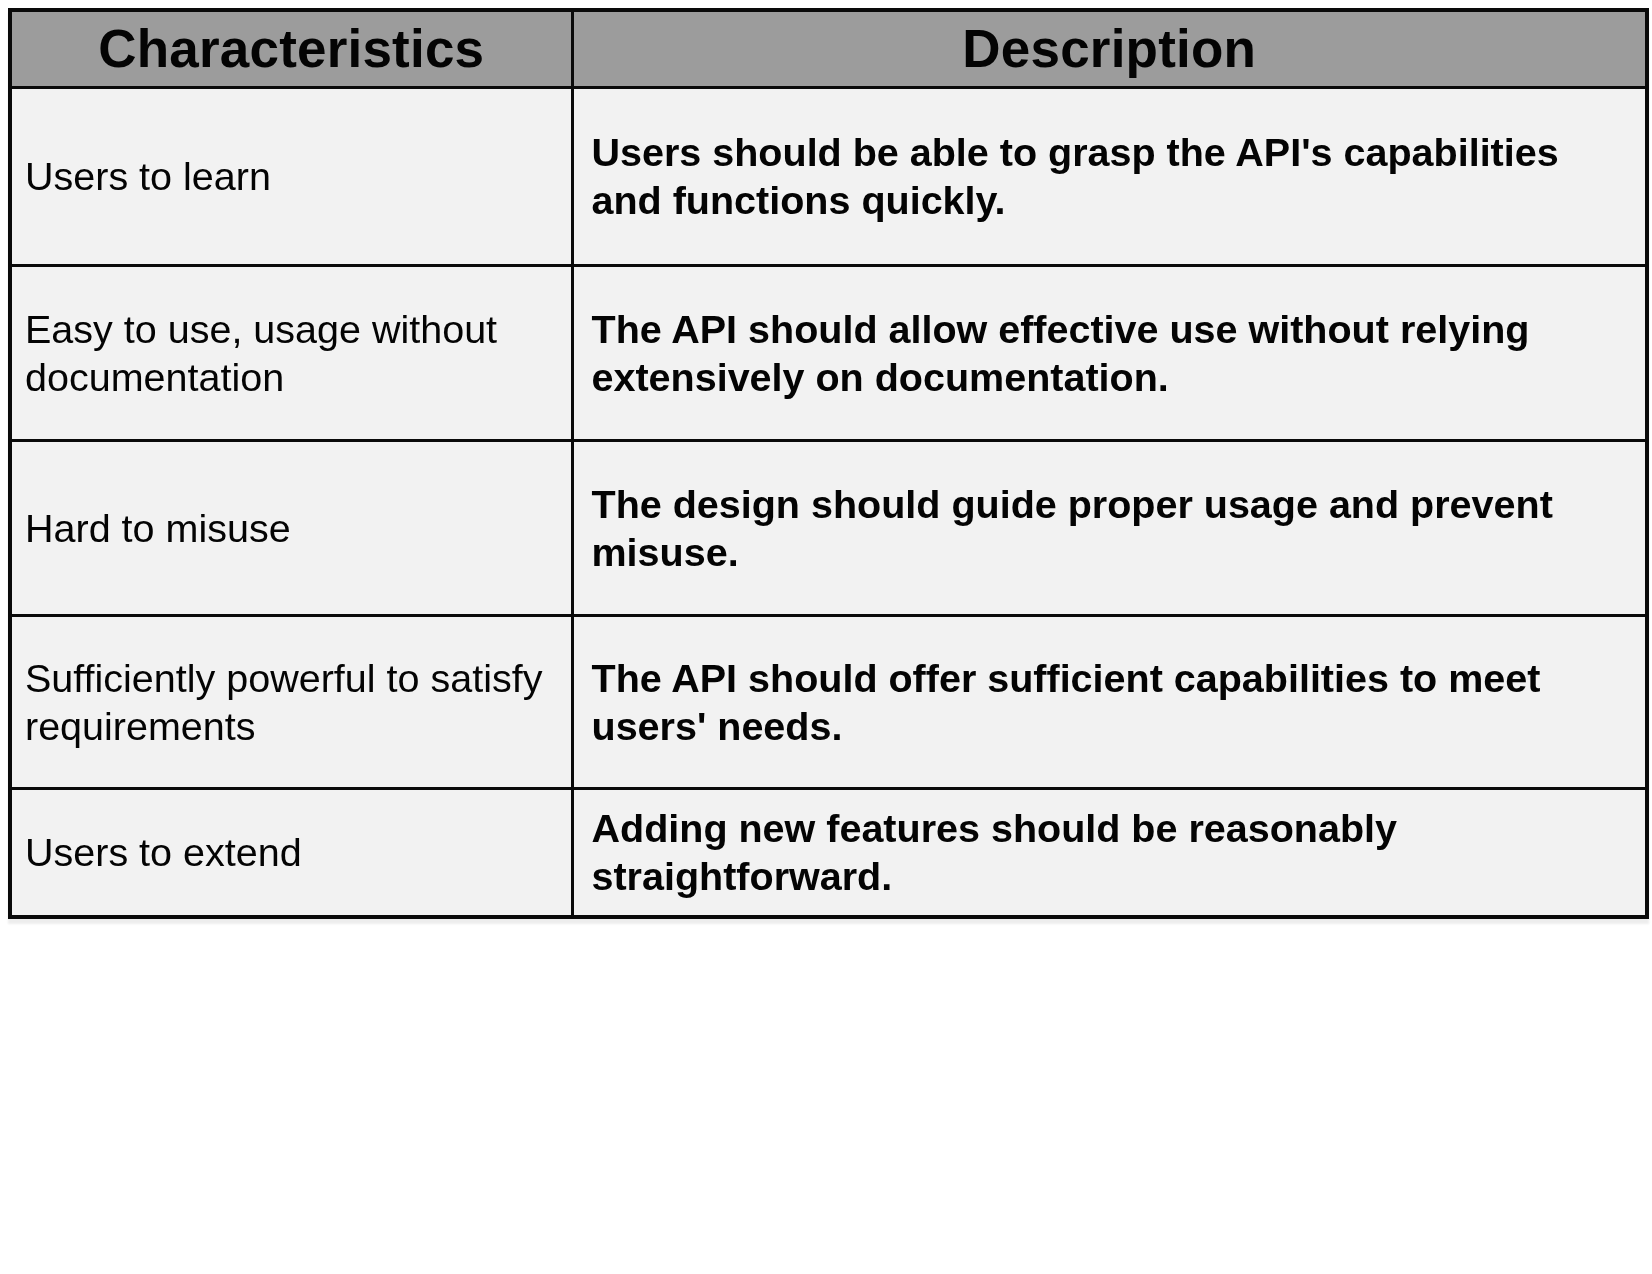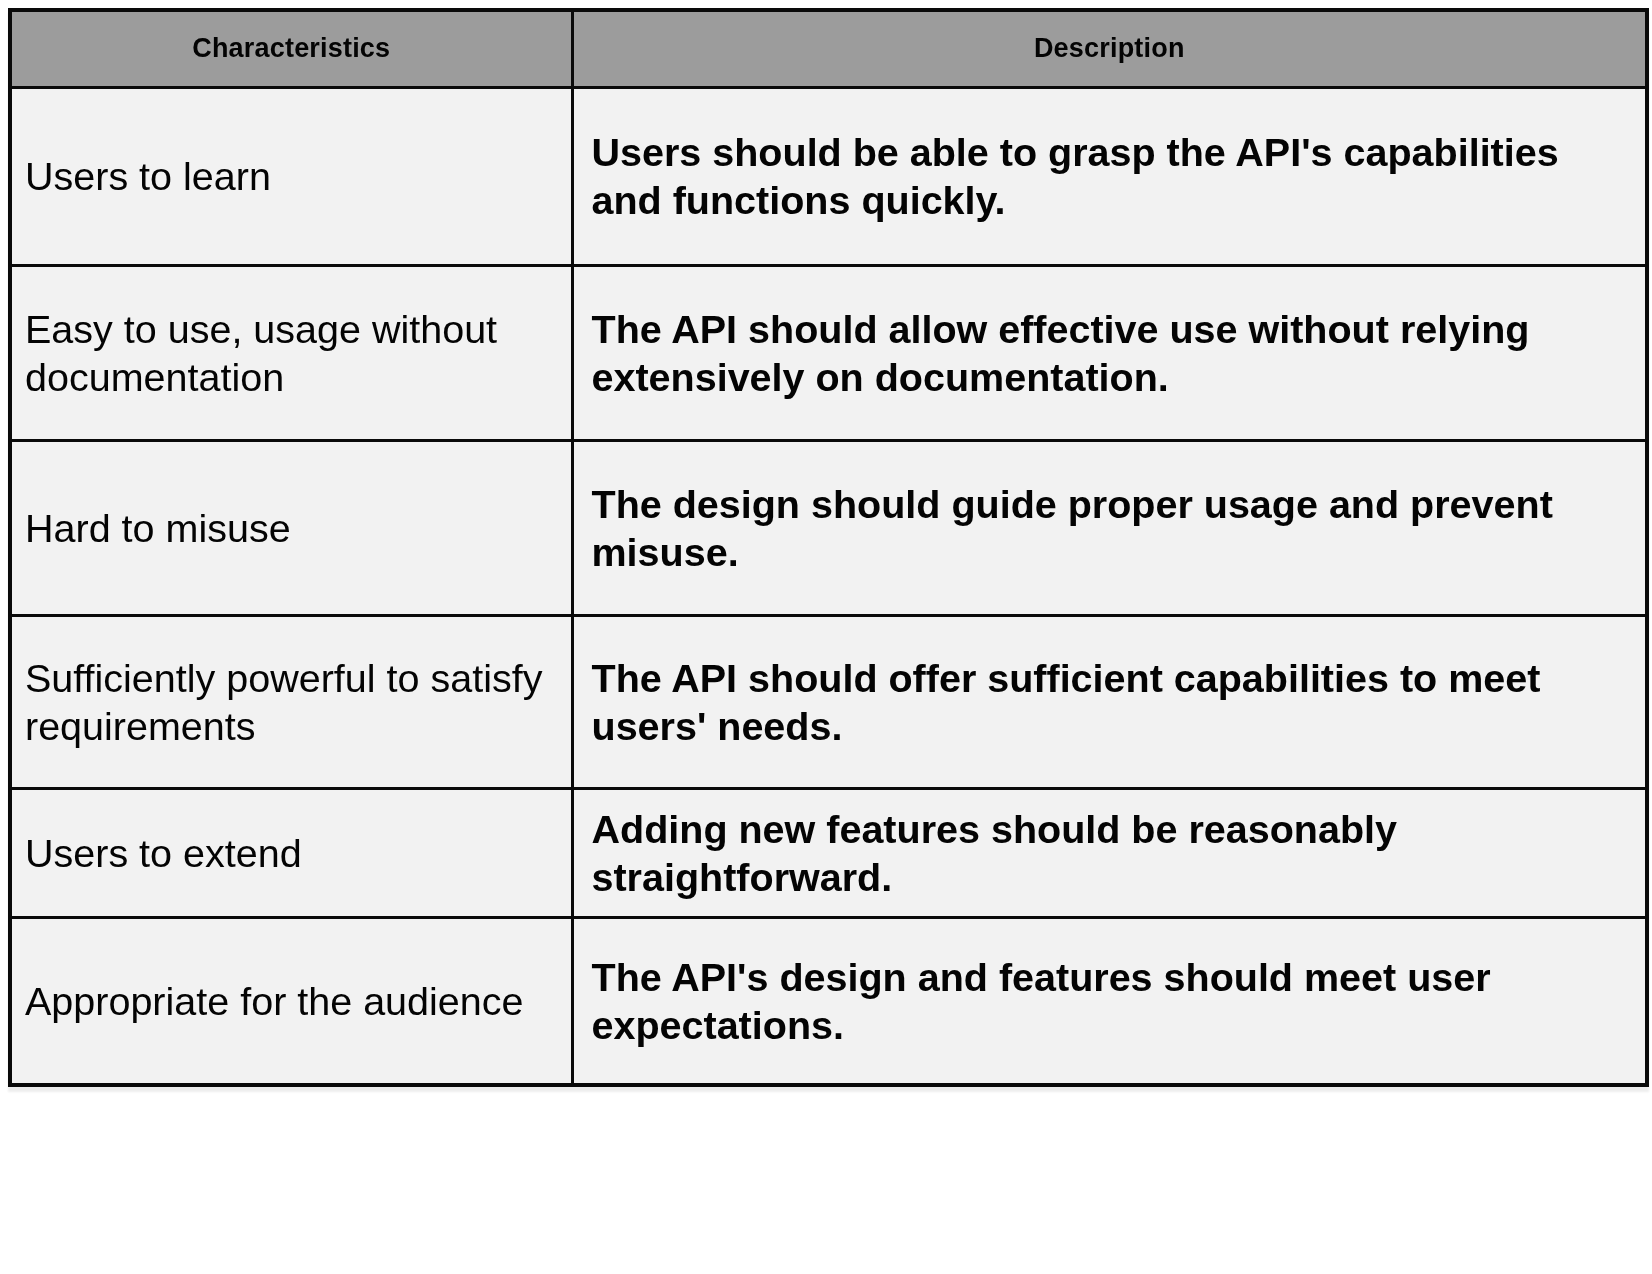--- a/index.html
+++ b/index.html
@@ -22,21 +22,21 @@
   col.c-char { width: 562px; }
   col.c-desc { width: 1075px; }
   th, td {
     border: 3px solid #0a0a0a;
     vertical-align: middle;
     color: #040404;
     overflow: hidden;
   }
   thead th {
     background: #9c9c9c;
-    font-size: 27px;
+    font-size: 53px;
     font-weight: bold;
     text-align: center;
     letter-spacing: 0.2px;
   }
   tbody td {
     background: #f2f2f2;
     font-size: 39.5px;
     font-weight: normal;
     line-height: 48px;
     text-align: left;
@@ -80,18 +80,14 @@
       <td class="cell-desc">The design should guide proper usage and prevent misuse.</td>
     </tr>
     <tr class="r4">
       <td class="cell-char">Sufficiently powerful to satisfy requirements</td>
       <td class="cell-desc">The API should offer sufficient capabilities to meet users' needs.</td>
     </tr>
     <tr class="r5">
       <td class="cell-char">Users to extend</td>
       <td class="cell-desc">Adding new features should be reasonably straightforward.</td>
     </tr>
-    <tr class="r6">
-      <td class="cell-char">Appropriate for the audience</td>
-      <td class="cell-desc">The API's design and features should meet user expectations.</td>
-    </tr>
   </tbody>
 </table>
 
 </body></html>

